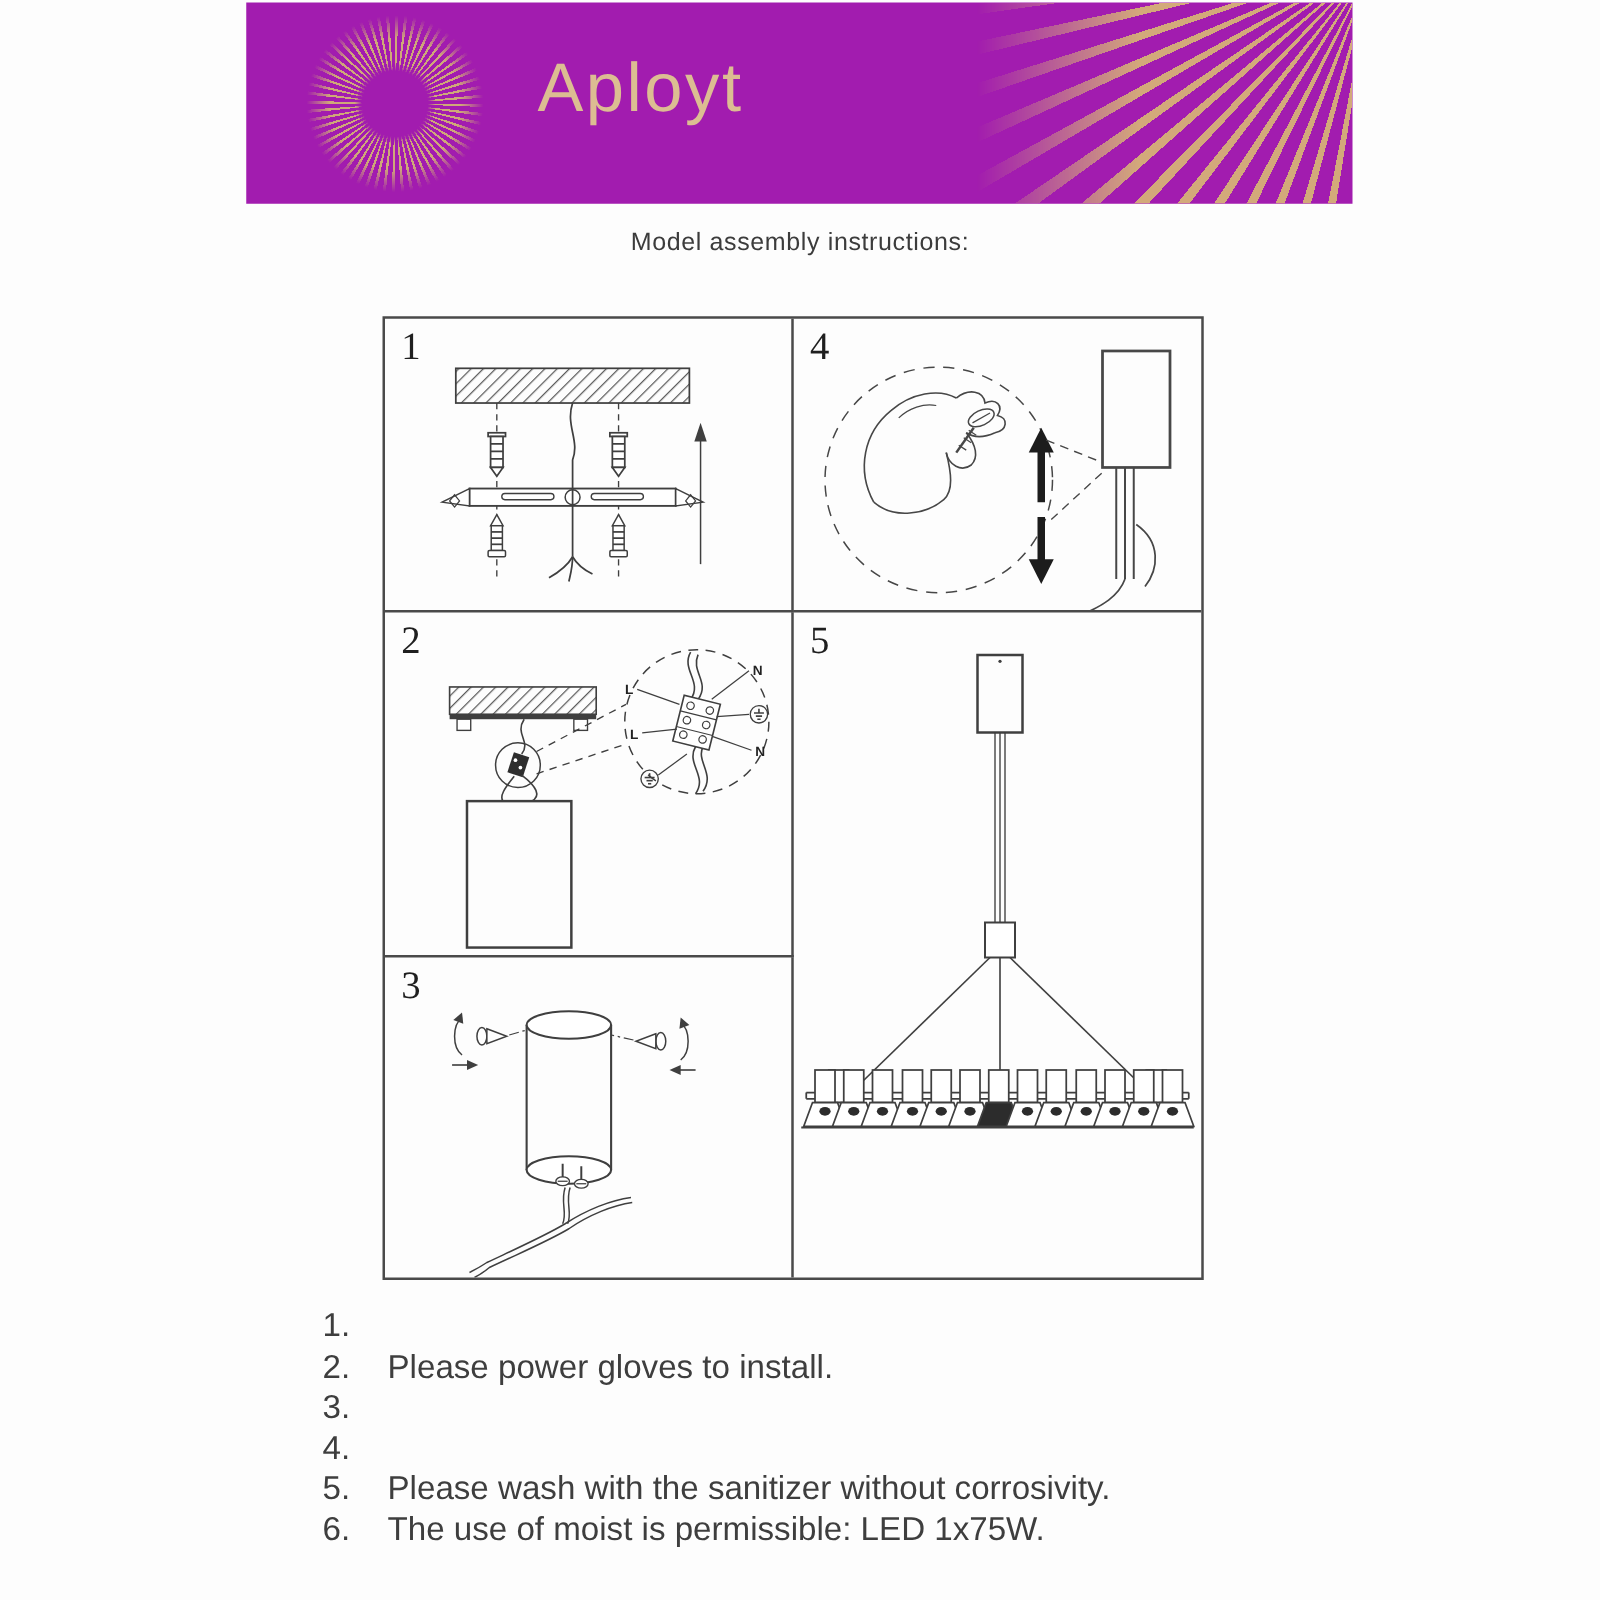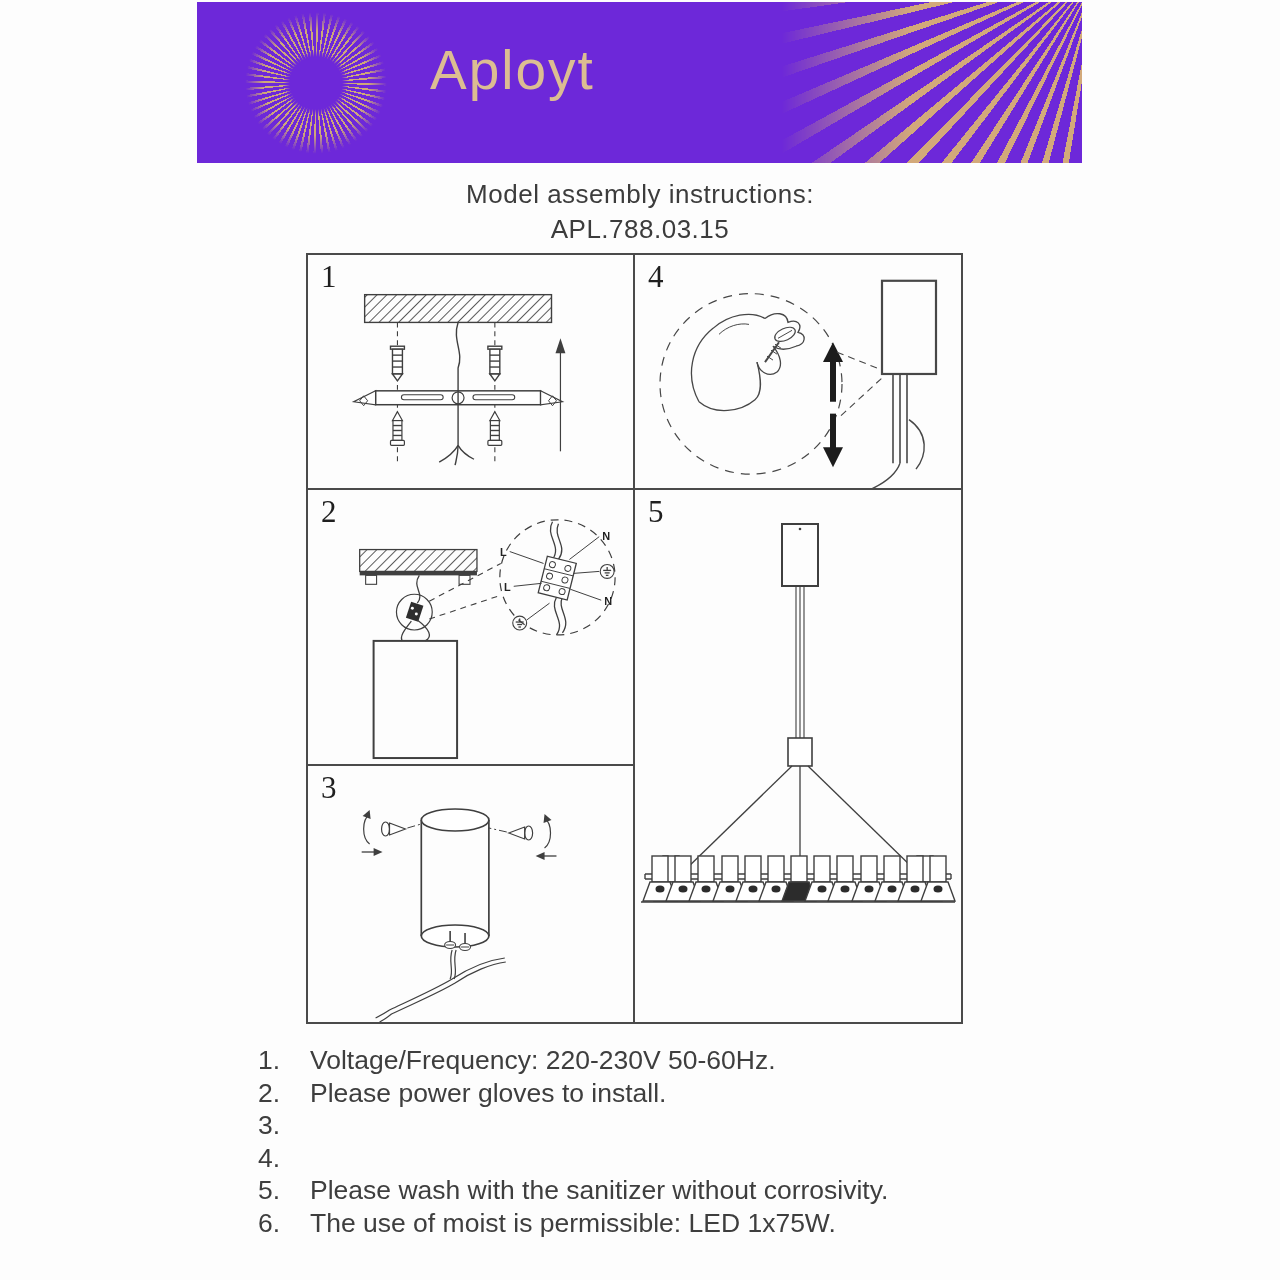--- a/index.html
+++ b/index.html
@@ -6,21 +6,21 @@
   body {
     width:1280px; height:1280px; position:relative;
     background:#fdfdfd;
     font-family:"Liberation Sans", sans-serif;
     overflow:hidden;
   }
 
   
   .banner {
     position:absolute; left:197px; top:2px; width:885px; height:161px;
-    background:#6d28d9; overflow:hidden;
+    background:#a21caf; overflow:hidden;
   }
   .sunburst {
     position:absolute; left:42px; top:4px; width:154px; height:154px; border-radius:50%;
     background:repeating-conic-gradient(#cfa878 0deg 2.1deg, rgba(11,10,8,0) 2.1deg 6deg);
     -webkit-mask:radial-gradient(circle closest-side, transparent 0 34%, #000 42% 68%, transparent 92%);
             mask:radial-gradient(circle closest-side, transparent 0 34%, #000 42% 68%, transparent 92%);
   }
   .brand {
     position:absolute; left:233px; top:36px;
     font-size:55px; font-weight:400; letter-spacing:2px;
@@ -28,21 +28,21 @@
   }
   .banner-rays {
     position:absolute; right:0; top:0; width:310px; height:161px;
     background:repeating-conic-gradient(from 150deg at 106% -22%, #d3a97a 0deg 1.8deg, rgba(11,10,8,0) 1.8deg 5.6deg);
     -webkit-mask:linear-gradient(to left, #000 55%, transparent 97%);
             mask:linear-gradient(to left, #000 55%, transparent 97%);
   }
 
   
   .title-wrap { position:absolute; left:0; top:177px; width:1280px; text-align:center; color:#3c3c3c; }
-  .title-line { font-size:26px; line-height:35px; letter-spacing:0.5px; }
+  .title-line { font-size:20px; line-height:35px; letter-spacing:0.5px; }
 
   
   .diagram-grid {
     position:absolute; left:306px; top:253px; width:657px; height:771px;
     border:2px solid #4a4a4a; box-sizing:border-box;
   }
   .panel { position:absolute; box-sizing:border-box; }
   .panel svg { display:block; width:100%; height:100%; }
   .p1 { left:0;   top:0;     width:327px; height:235px; border-right:2px solid #4a4a4a; border-bottom:2px solid #4a4a4a; }
   .p2 { left:0;   top:235px; width:327px; height:276px; border-right:2px solid #4a4a4a; border-bottom:2px solid #4a4a4a; }
@@ -63,21 +63,20 @@
 <body>
 
 <div class="banner">
   <div class="sunburst"></div>
   <div class="brand">Aployt</div>
   <div class="banner-rays"></div>
 </div>
 
 <div class="title-wrap">
   <div class="title-line">Model assembly instructions:</div>
-  <div class="title-line">APL.788.03.15</div>
 </div>
 
 <div class="diagram-grid">
 
   <div class="panel p1">
     <span class="pnum">1</span>
     <svg viewBox="0 0 327 235" preserveAspectRatio="none">
       <defs>
         <pattern id="hatch-a" width="7" height="7" patternUnits="userSpaceOnUse" patternTransform="rotate(45)">
           <line x1="0" y1="0" x2="0" y2="7" stroke="#5a5a5a" stroke-width="2"></line>
@@ -401,21 +400,20 @@
         </g>
         <line x1="6" y1="412" x2="320" y2="412" stroke-width="1.6"></line>
       </g>
     </svg>
   </div>
 </div>
 
 <div class="instructions">
   <div class="instr-row">
     <span class="num">1.</span>
-    <span class="txt">Voltage/Frequency: 220-230V 50-60Hz.</span>
   </div>
   <div class="instr-row">
     <span class="num">2.</span>
     <span class="txt">Please power gloves to install.</span>
   </div>
   <div class="instr-row">
     <span class="num">3.</span>
   </div>
   <div class="instr-row">
     <span class="num">4.</span>

